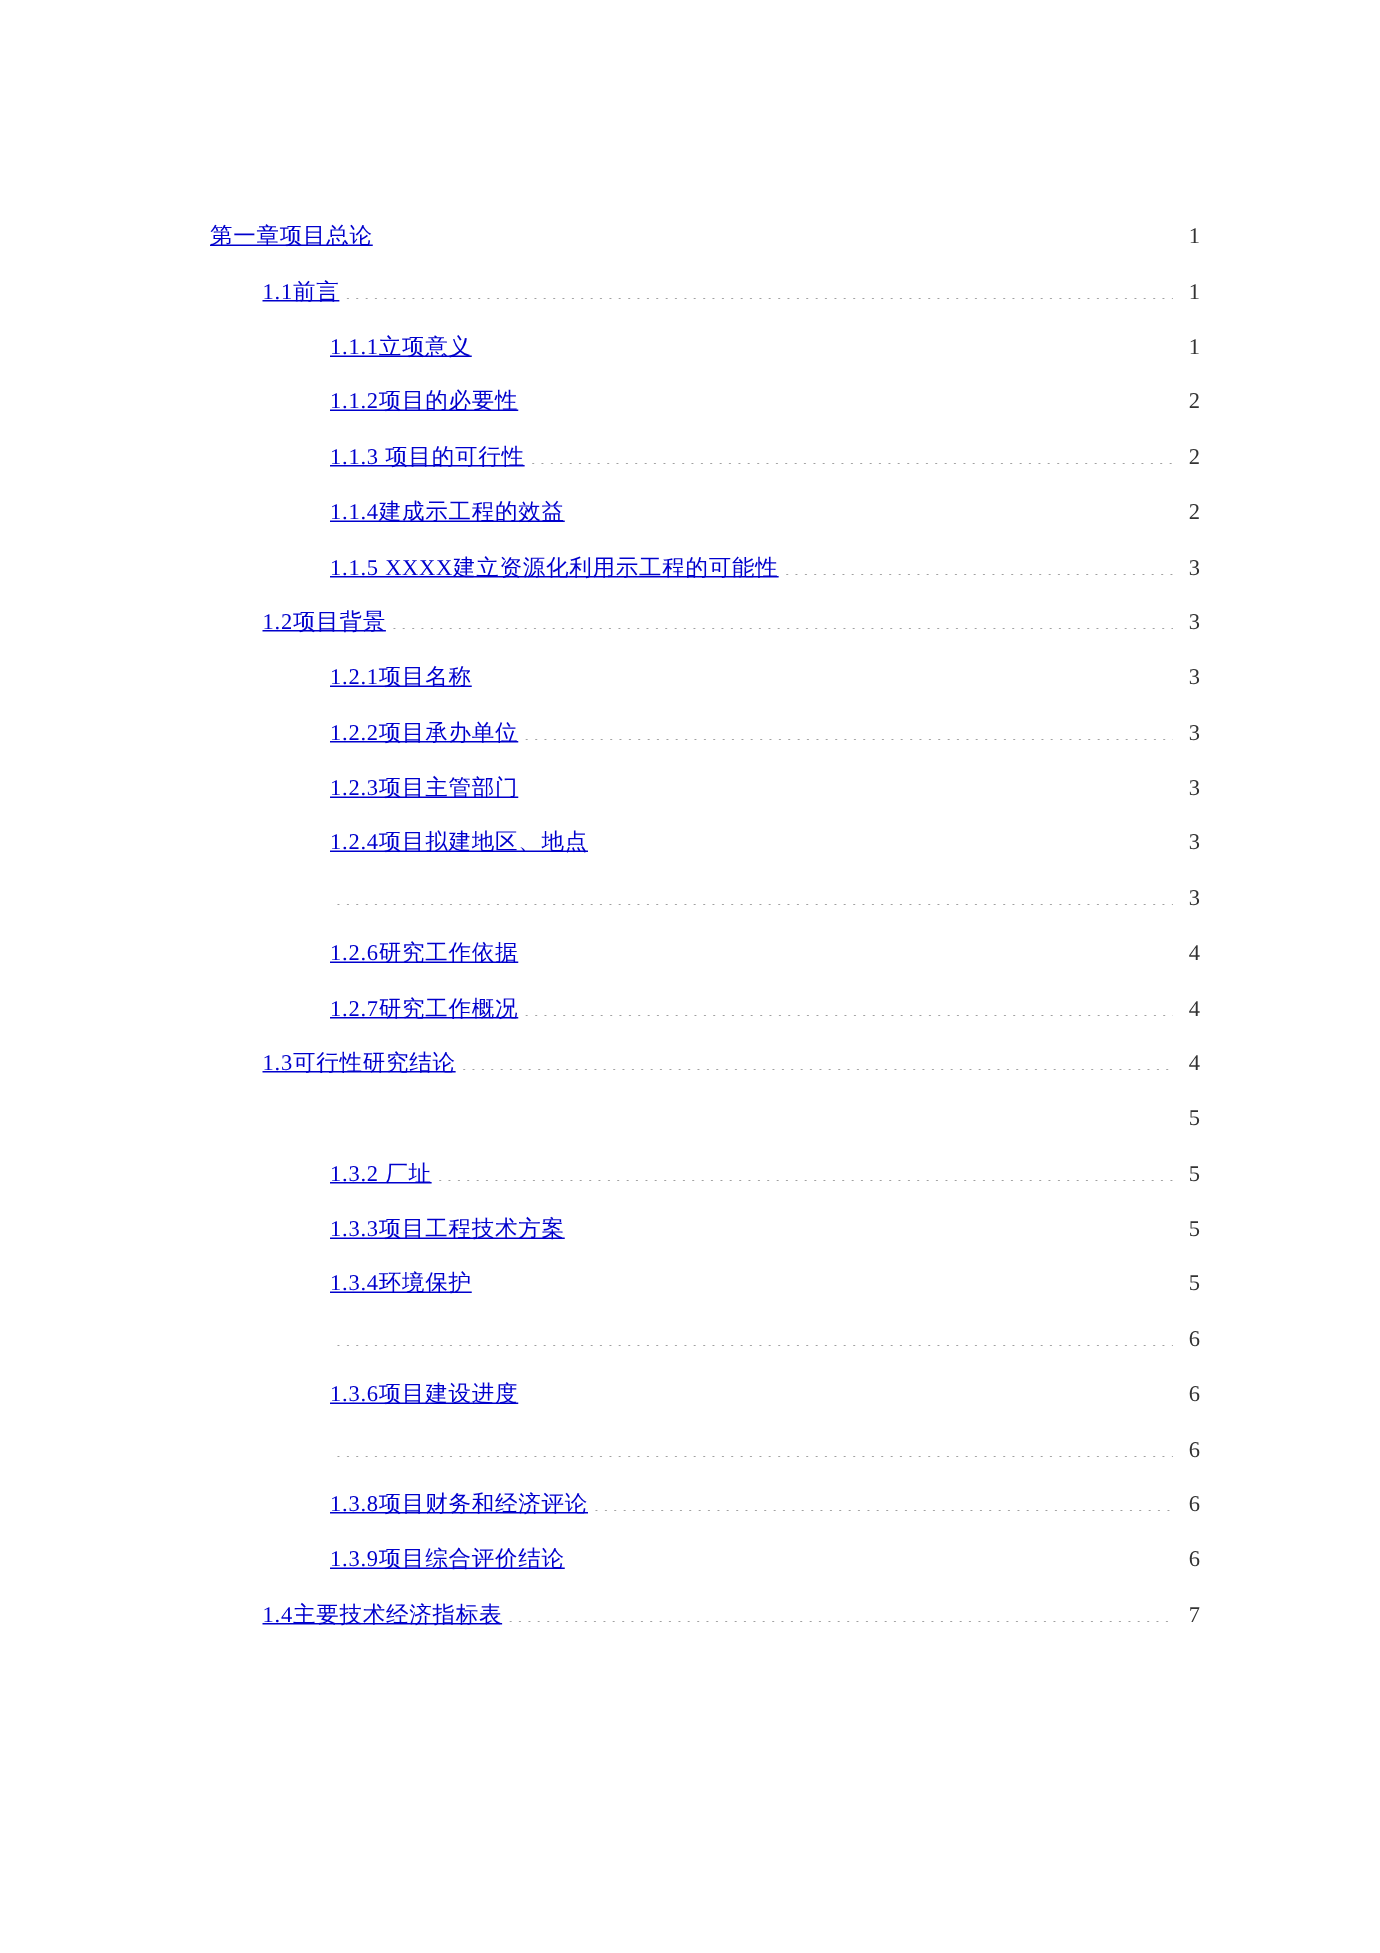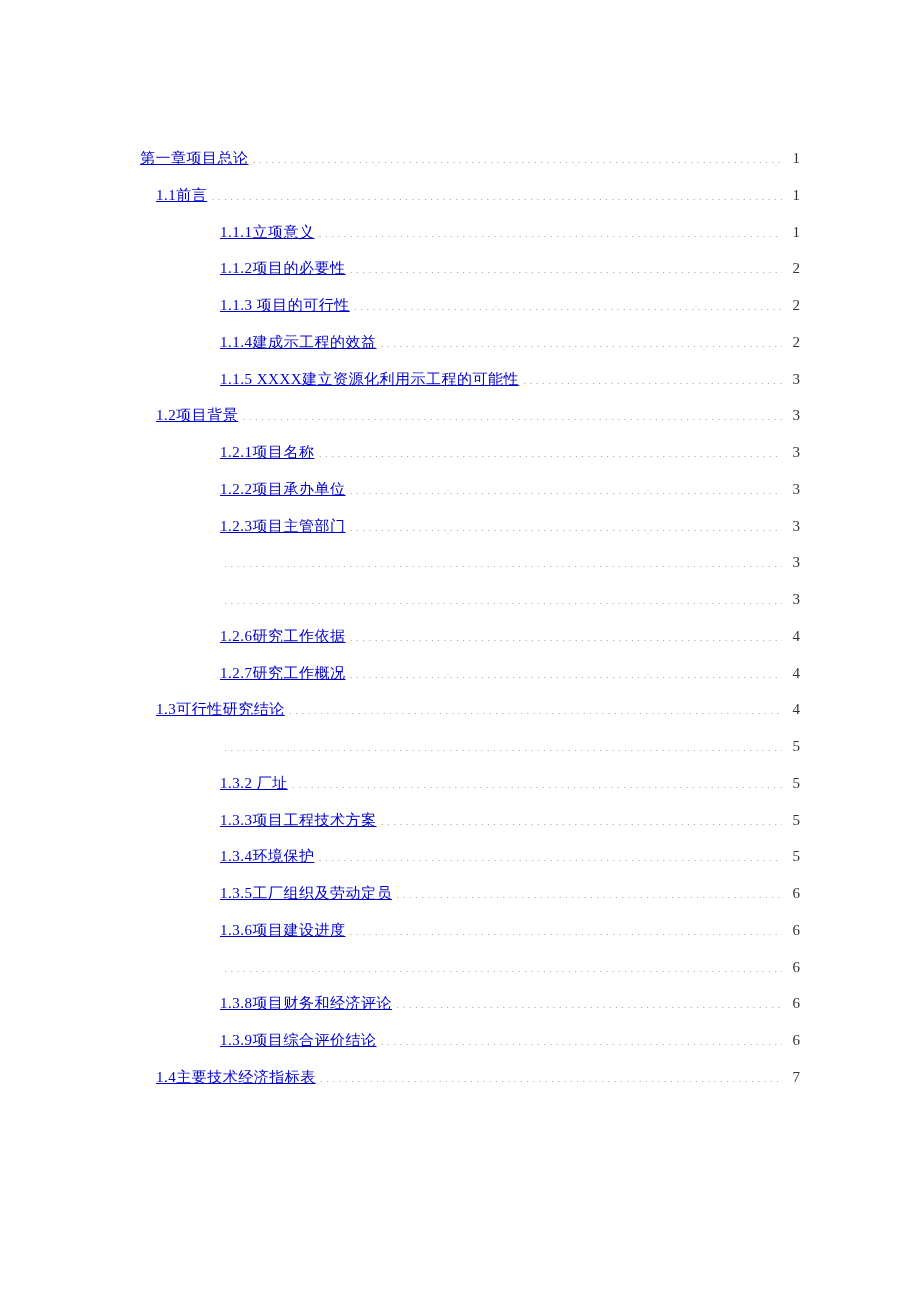--- a/index.html
+++ b/index.html
@@ -21,21 +21,21 @@
     }
     .toc-entry {
       display: flex;
       align-items: baseline;
       white-space: nowrap;
     }
     .toc-entry.level-1 {
       margin-left: 0;
     }
     .toc-entry.level-2 {
-      margin-left: 16px;
+      margin-left: 35px;
     }
     .toc-entry.level-3 {
       margin-left: 80px;
     }
     .toc-link {
       color: #0000cc;
       text-decoration: underline;
       font-family: "SimSun", "宋体", serif;
       letter-spacing: 0.5px;
     }
@@ -115,20 +115,21 @@
       <a class="toc-link" href="#">1.2.2项目承办单位</a>
       <span class="toc-dots"></span>
       <span class="toc-page">3</span>
     </div>
     <div class="toc-entry level-3">
       <a class="toc-link" href="#">1.2.3项目主管部门</a>
       <span class="toc-dots"></span>
       <span class="toc-page">3</span>
     </div>
     <div class="toc-entry level-3">
+      <a class="toc-link" href="#">1.2.4项目拟建地区、地点</a>
       <span class="toc-dots"></span>
       <span class="toc-page">3</span>
     </div>
     <div class="toc-entry level-3">
       <span class="toc-dots"></span>
       <span class="toc-page">3</span>
     </div>
     <div class="toc-entry level-3">
       <a class="toc-link" href="#">1.2.6研究工作依据</a>
       <span class="toc-dots"></span>
@@ -157,21 +158,20 @@
       <a class="toc-link" href="#">1.3.3项目工程技术方案</a>
       <span class="toc-dots"></span>
       <span class="toc-page">5</span>
     </div>
     <div class="toc-entry level-3">
       <a class="toc-link" href="#">1.3.4环境保护</a>
       <span class="toc-dots"></span>
       <span class="toc-page">5</span>
     </div>
     <div class="toc-entry level-3">
-      <a class="toc-link" href="#">1.3.5工厂组织及劳动定员</a>
       <span class="toc-dots"></span>
       <span class="toc-page">6</span>
     </div>
     <div class="toc-entry level-3">
       <a class="toc-link" href="#">1.3.6项目建设进度</a>
       <span class="toc-dots"></span>
       <span class="toc-page">6</span>
     </div>
     <div class="toc-entry level-3">
       <span class="toc-dots"></span>

